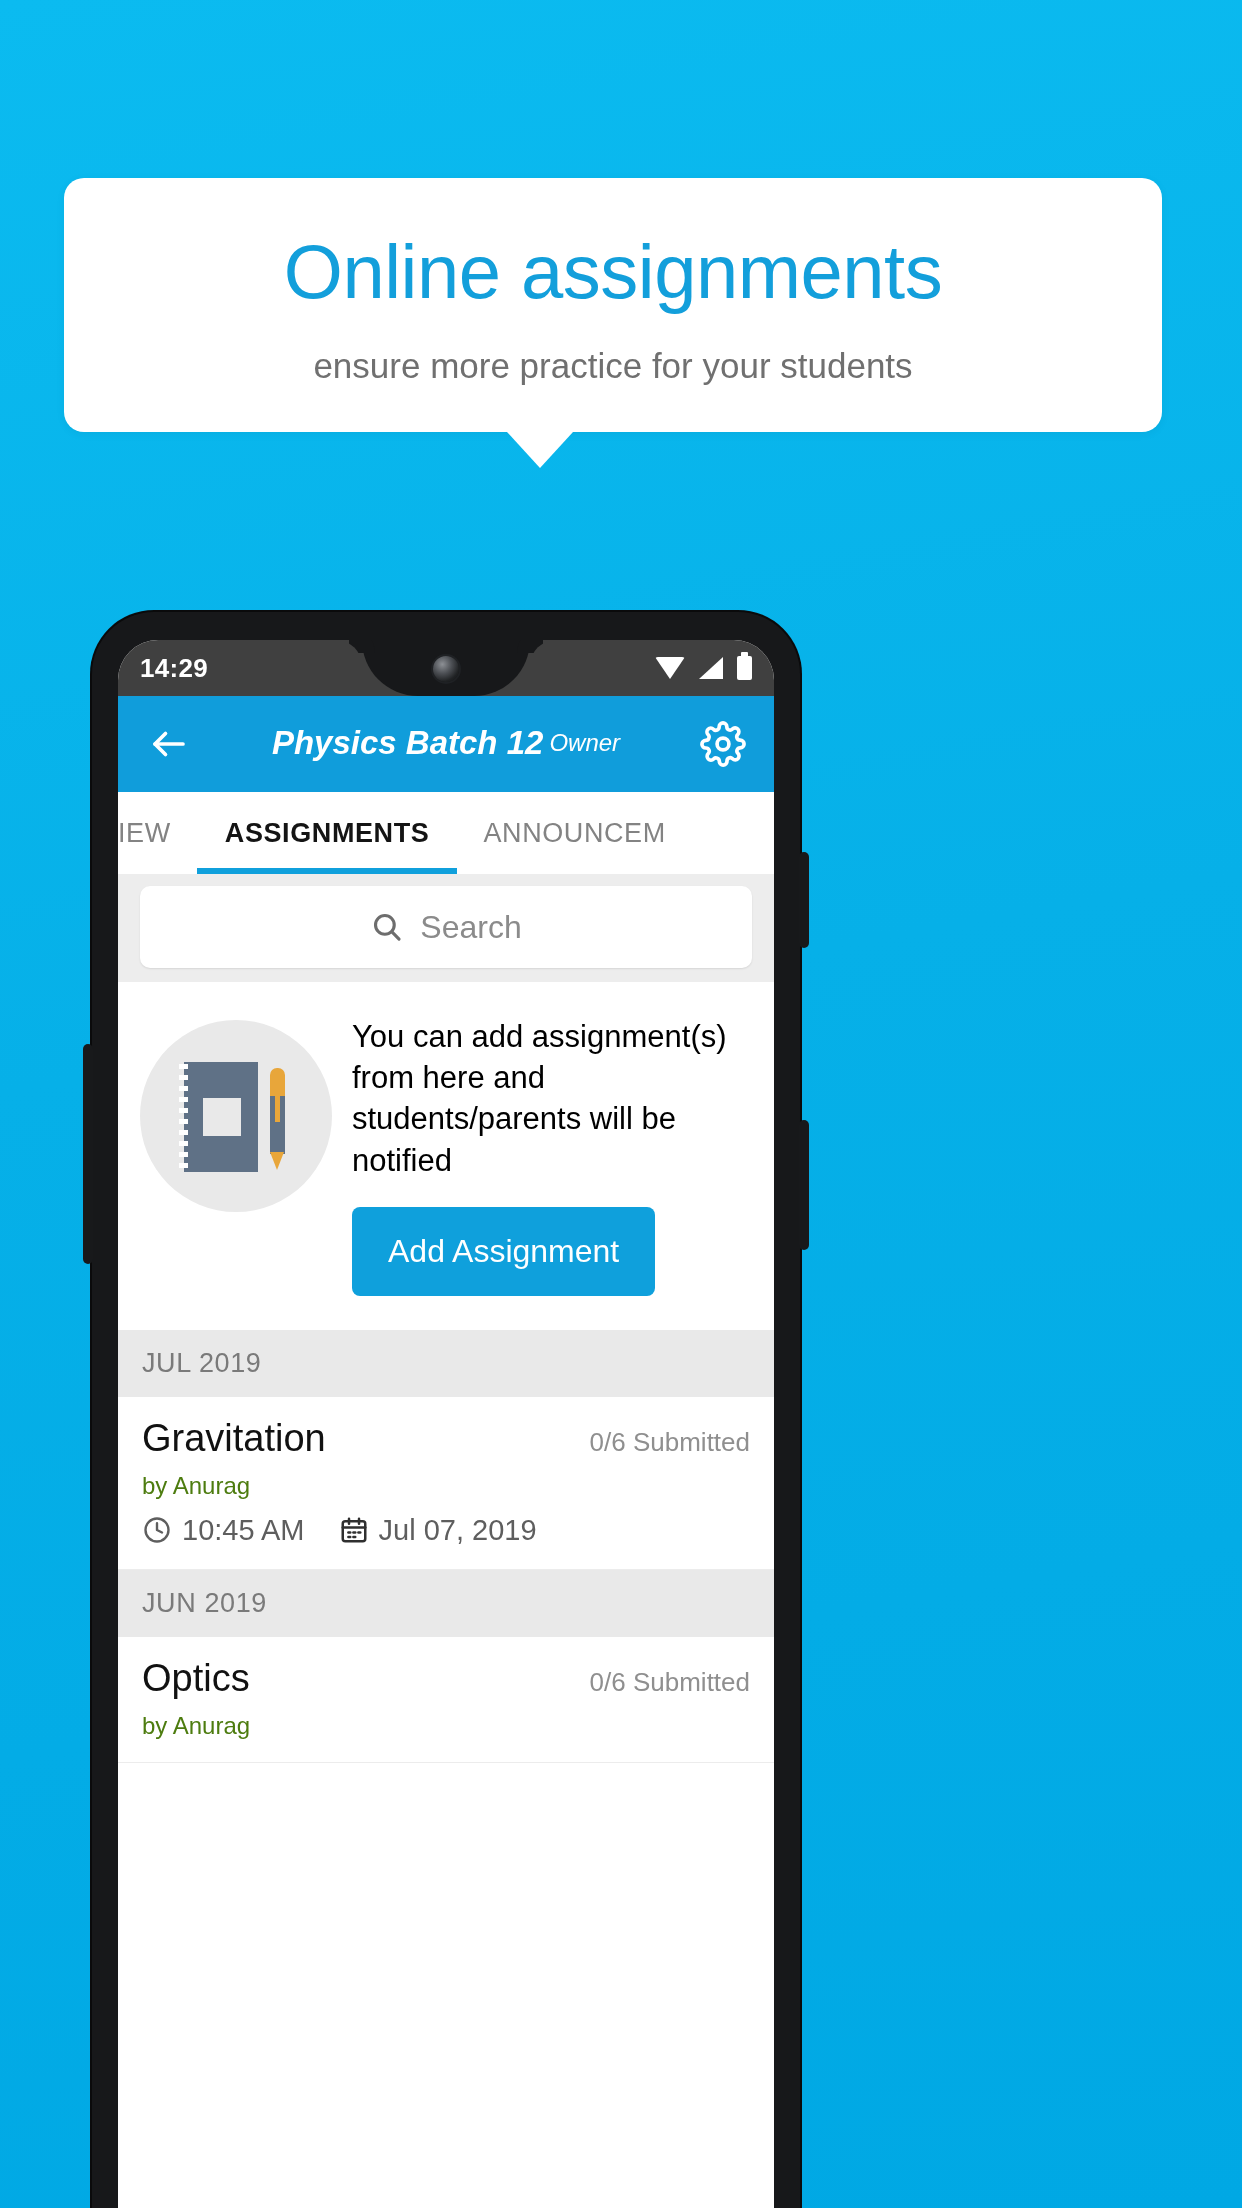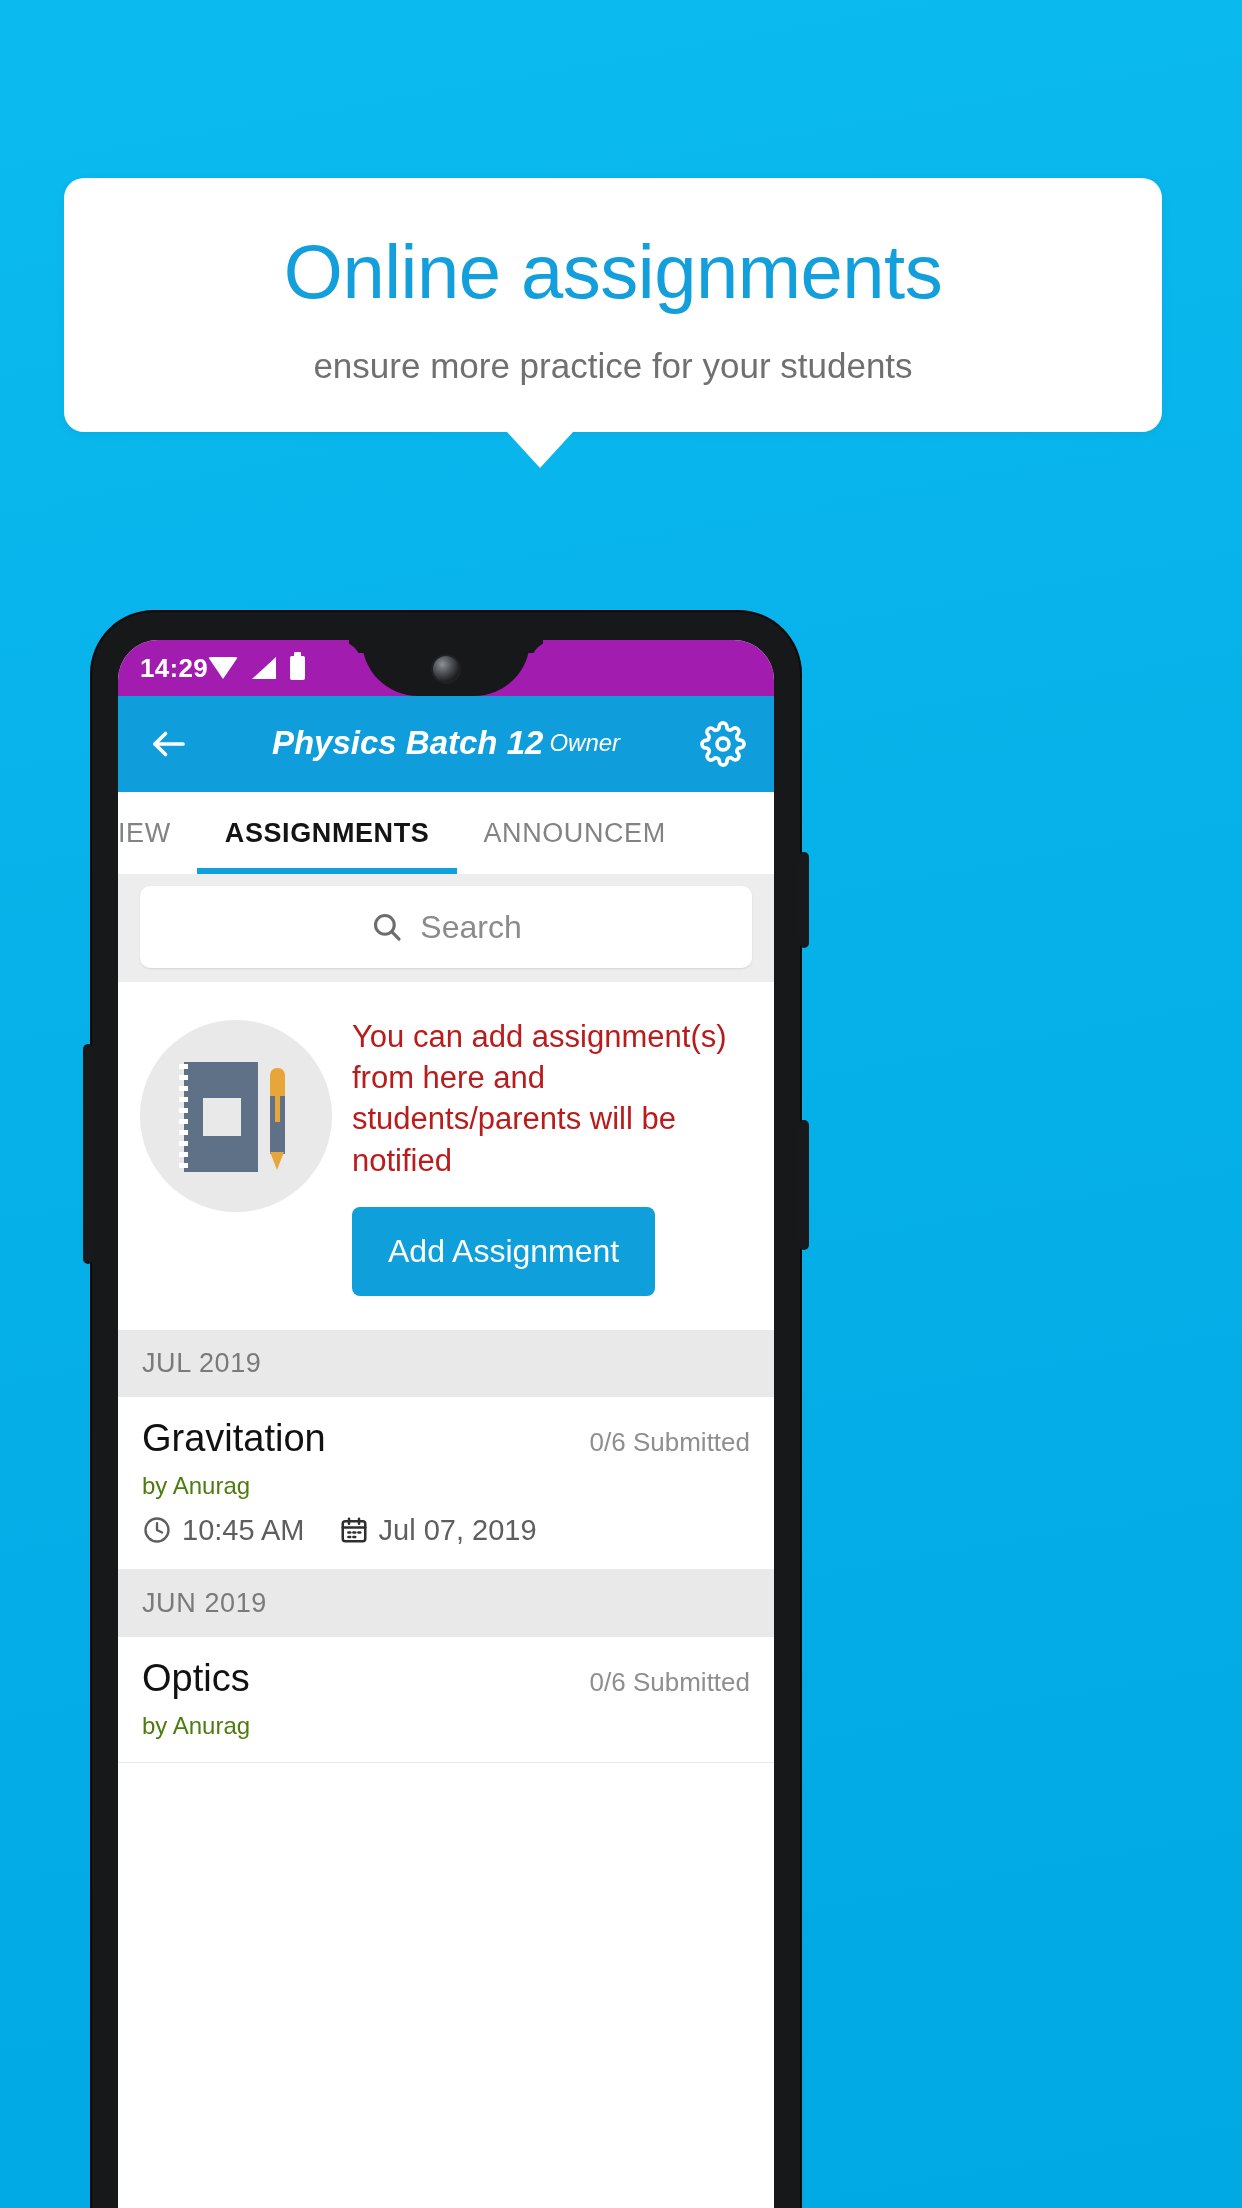--- a/index.html
+++ b/index.html
@@ -94,22 +94,23 @@
     transform: translateX(-50%);
     width: 26px; height: 26px; border-radius: 50%;
     background: radial-gradient(circle at 36% 32%, #8d9095 0%, #4d5055 38%, #202224 70%, #121314 100%);
     box-shadow: 0 0 0 2px #1f2124;
   }
 
   
   .statusbar {
     position: relative; z-index: 5;
     height: 56px;
-    background: #a21caf;
+    background: #404040;
     display: flex; align-items: center;
+    justify-content: space-between;
     padding: 0 22px;
   }
   .status-time {
     color: #ffffff; font-size: 26px; font-weight: 700;
     letter-spacing: 0.3px;
   }
   .status-icons { display: flex; align-items: center; gap: 14px; }
   .ico-wifi {
     width: 0; height: 0;
     border-left: 15px solid transparent;
@@ -249,21 +250,21 @@
   }
   .pen-nib {
     position: absolute; top: 84px; left: 0;
     width: 0; height: 0;
     border-left: 7.5px solid transparent;
     border-right: 7.5px solid transparent;
     border-top: 18px solid #e8a63a;
   }
   .empty-right { flex: 1 1 auto; padding-top: 6px; }
   .empty-text {
-    color: #b91c1c; font-size: 31px; line-height: 1.33;
+    color: #000000; font-size: 31px; line-height: 1.33;
   }
   .add-btn {
     margin-top: 26px;
     display: inline-block;
     background: #0fa0dc;
     color: #ffffff;
     font-size: 32px;
     font-weight: 400;
     border: none;
     border-radius: 8px;

